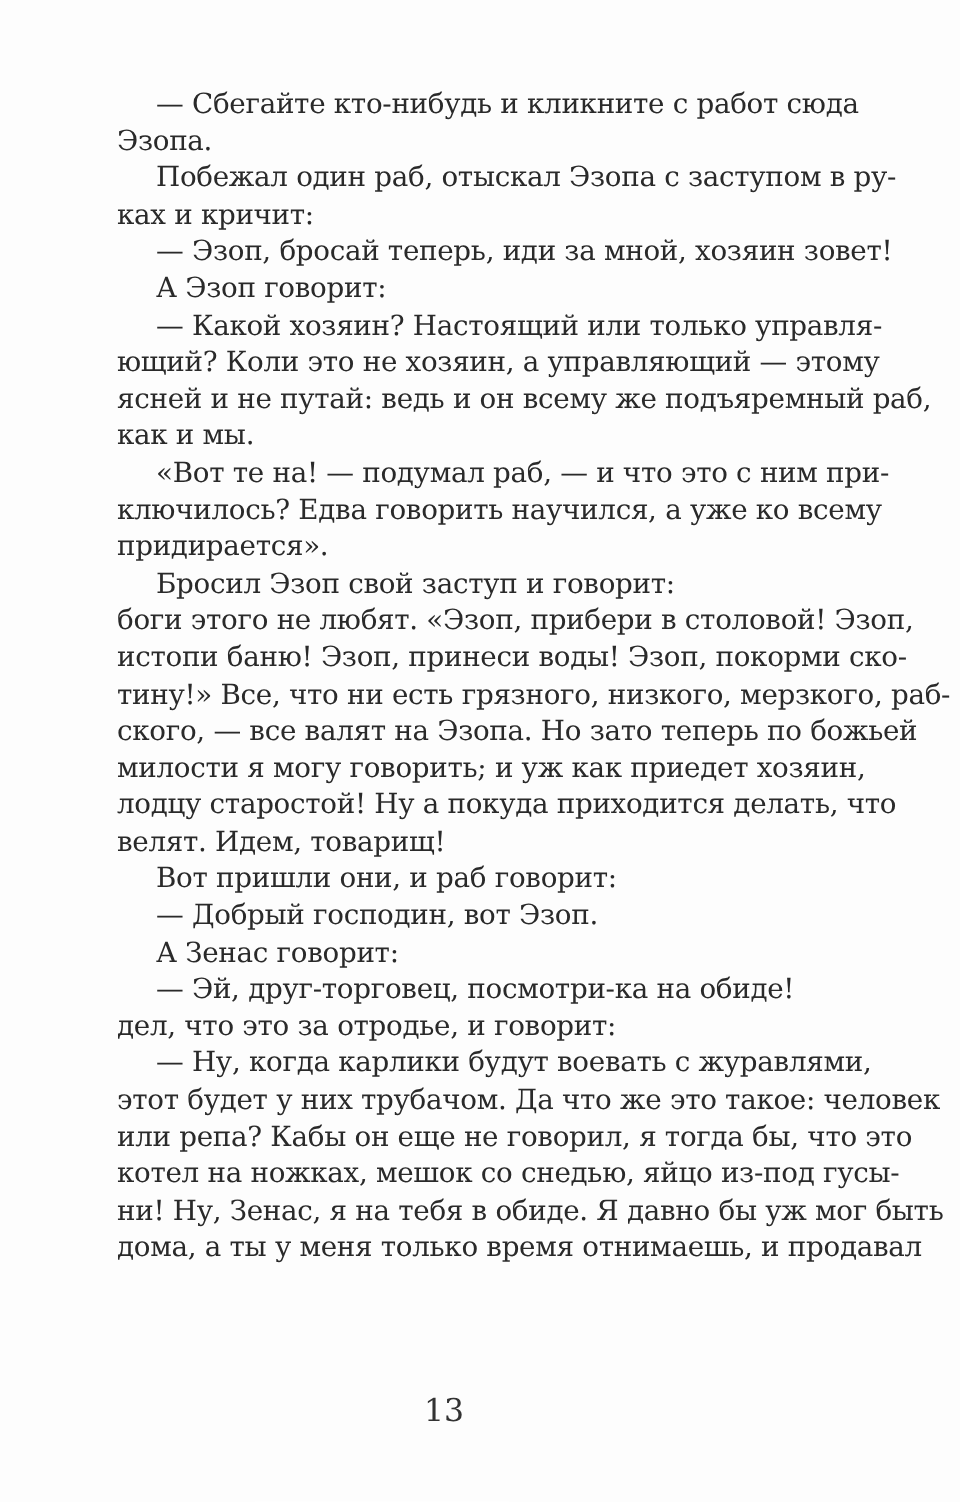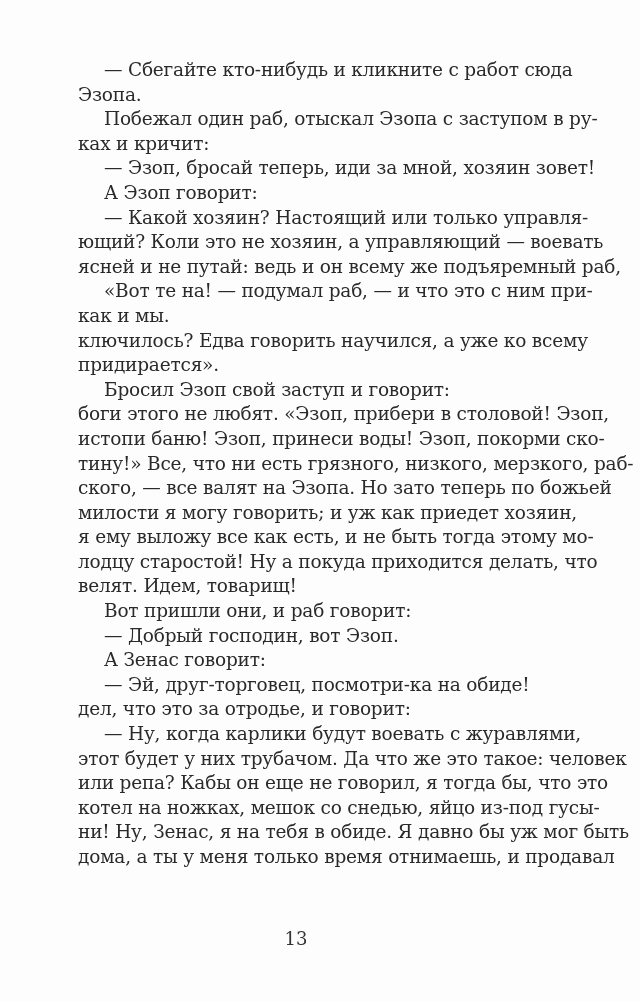--- a/index.html
+++ b/index.html
@@ -39,49 +39,48 @@
       letter-spacing: -0.2px;
     }
     .line.indent { padding-left: 26px; }
     .line.last { text-align-last: left; }
     .page-number {
       position: absolute;
       left: 0;
       width: 592px;
       top: 928px;
       text-align: center;
-      font-size: 18px;
+      font-size: 21px;
       color: #333;
     }
   </style>
 </head>
 <body>
 
 <div class="page">
   <div class="text-block">
     <span class="line indent">— Сбегайте кто-нибудь и кликните с работ сюда</span>
     <span class="line last">Эзопа.</span>
     <span class="line indent">Побежал один раб, отыскал Эзопа с заступом в ру-</span>
     <span class="line last">ках и кричит:</span>
     <span class="line indent last">— Эзоп, бросай теперь, иди за мной, хозяин зовет!</span>
     <span class="line indent last">А Эзоп говорит:</span>
     <span class="line indent">— Какой хозяин? Настоящий или только управля-</span>
-    <span class="line">ющий? Коли это не хозяин, а управляющий — воевать</span>
+    <span class="line">ющий? Коли это не хозяин, а управляющий — этому</span>
     <span class="line">ясней и не путай: ведь и он всему же подъяремный раб,</span>
+    <span class="line last">как и мы.</span>
     <span class="line indent">«Вот те на! — подумал раб, — и что это с ним при-</span>
-    <span class="line last">как и мы.</span>
     <span class="line">ключилось? Едва говорить научился, а уже ко всему</span>
     <span class="line last">придирается».</span>
     <span class="line indent last">Бросил Эзоп свой заступ и говорит:</span>
     <span class="line">боги этого не любят. «Эзоп, прибери в столовой! Эзоп,</span>
     <span class="line">истопи баню! Эзоп, принеси воды! Эзоп, покорми ско-</span>
     <span class="line">тину!» Все, что ни есть грязного, низкого, мерзкого, раб-</span>
     <span class="line">ского, — все валят на Эзопа. Но зато теперь по божьей</span>
     <span class="line">милости я могу говорить; и уж как приедет хозяин,</span>
-    <span class="line">я ему выложу все как есть, и не быть тогда этому мо-</span>
     <span class="line">лодцу старостой! Ну а покуда приходится делать, что</span>
     <span class="line last">велят. Идем, товарищ!</span>
     <span class="line indent last">Вот пришли они, и раб говорит:</span>
     <span class="line indent last">— Добрый господин, вот Эзоп.</span>
     <span class="line indent last">А Зенас говорит:</span>
     <span class="line indent last">— Эй, друг-торговец, посмотри-ка на обиде!</span>
     <span class="line last">дел, что это за отродье, и говорит:</span>
     <span class="line indent">— Ну, когда карлики будут воевать с журавлями,</span>
     <span class="line">этот будет у них трубачом. Да что же это такое: человек</span>
     <span class="line">или репа? Кабы он еще не говорил, я тогда бы, что это</span>

